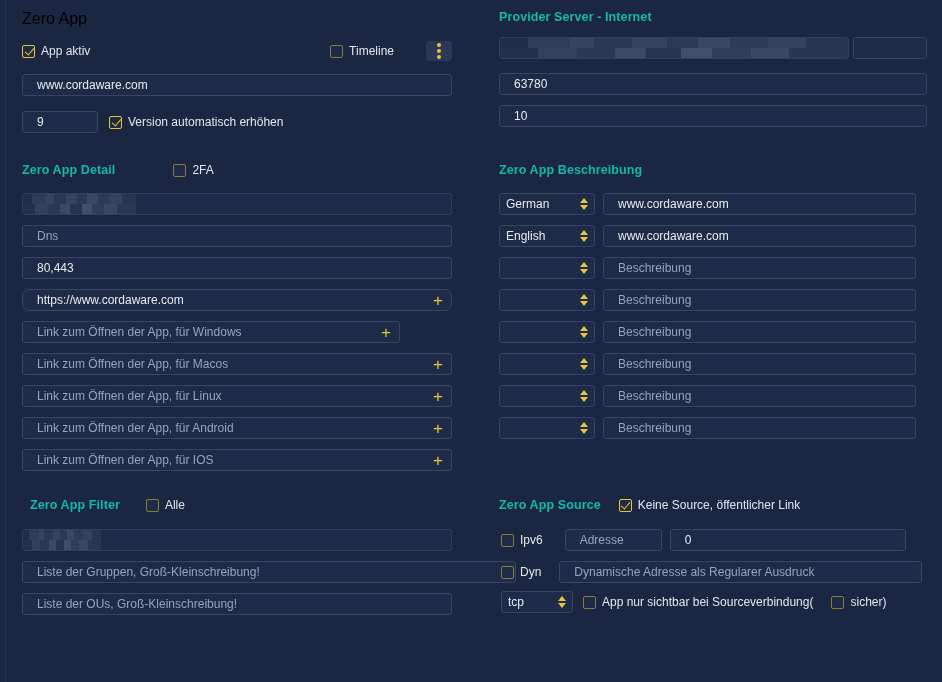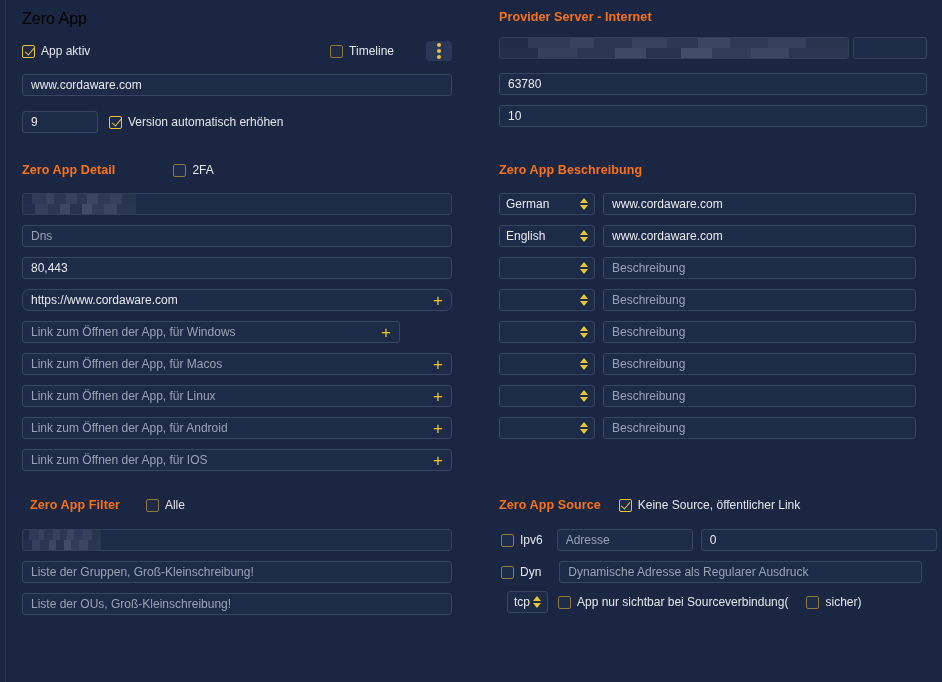--- a/index.html
+++ b/index.html
@@ -19,37 +19,37 @@
   .left-rule {
     position: absolute; left: 5px; top: 0; width: 1px; height: 682px;
     background: #273350;
   }
 
   .col { position: absolute; top: 0; }
   .col-left  { left: 22px;  width: 430px; }
   .col-right { left: 499px; width: 428px; }
 
   .sec-title {
-    color: #f97316;
+    color: #14b8a6;
     font-size: 12.5px;
     font-weight: bold;
     letter-spacing: .1px;
     white-space: nowrap;
   }
 
   
   .field {
     position: relative;
     height: 22px;
     background: #1e2b48;
     border: 1px solid #39455f;
     border-radius: 3px;
     display: flex;
     align-items: center;
-    padding: 0 8px;
+    padding: 0 14px;
     color: #e8eaef;
     font-size: 12px;
     overflow: hidden;
   }
   .field.ph { color: #9aa3b5; }
   .field.plain { border-color: #333f59; }
 
   .field .plusbtn {
     position: absolute;
     right: 1px; top: 1px;
@@ -247,21 +247,21 @@
       <div class="cbrow">
         <div class="cb"></div>
         <span class="cblabel">Alle</span>
       </div>
     </div>
 
     <div class="field plain" style="position:absolute; left:0; top:529px; width:430px; padding:0;">
       <div class="redact" style="width:78px; height:22px;"></div>
     </div>
 
-    <div class="field ph" style="position:absolute; left:0; top:561px; width:430px;text-align:right;">
+    <div class="field ph" style="position:absolute; left:0; top:561px; width:494px;text-align:right;">
       <span>Liste der Gruppen, Groß-Kleinschreibung!</span>
     </div>
 
     <div class="field ph" style="position:absolute; left:0; top:593px; width:430px;">
       <span>Liste der OUs, Groß-Kleinschreibung!</span>
     </div>
   </div>
 
   <div class="col col-right">
 
@@ -391,40 +391,40 @@
         <div class="cb on"></div>
         <span class="cblabel">Keine Source, öffentlicher Link</span>
       </div>
     </div>
 
     <div class="row" style="position:absolute; left:2px; top:529px; gap:8px;">
       <div class="cbrow">
         <div class="cb"></div>
         <span class="cblabel">Ipv6</span>
       </div>
-      <div class="field ph" style="width:136px; margin-left:6px;">
+      <div class="field ph" style="width:97px; margin-left:14px;">
         <span>Adresse</span>
       </div>
       <div class="field" style="width:236px;">
         <span>0</span>
       </div>
     </div>
 
     <div class="row" style="position:absolute; left:2px; top:561px; gap:12px;text-align:right;">
       <div class="cbrow">
         <div class="cb"></div>
         <span class="cblabel">Dyn</span>
       </div>
       <div class="field ph" style="width:363px; margin-left:6px;">
         <span>Dynamische Adresse als Regularer Ausdruck</span>
       </div>
     </div>
 
     <div class="row" style="position:absolute; left:2px; top:591px; gap:10px;">
-      <div class="sel" style="width:41px;margin-left:6px;">
+      <div class="sel" style="width:72px;">
         <span>tcp</span>
         <span class="spin">
             <i class="up"></i>
             <i class="down"></i>
           </span>
       </div>
       <div class="cbrow">
         <div class="cb"></div>
         <span class="cblabel">App nur sichtbar bei Sourceverbindung(</span>
       </div>

